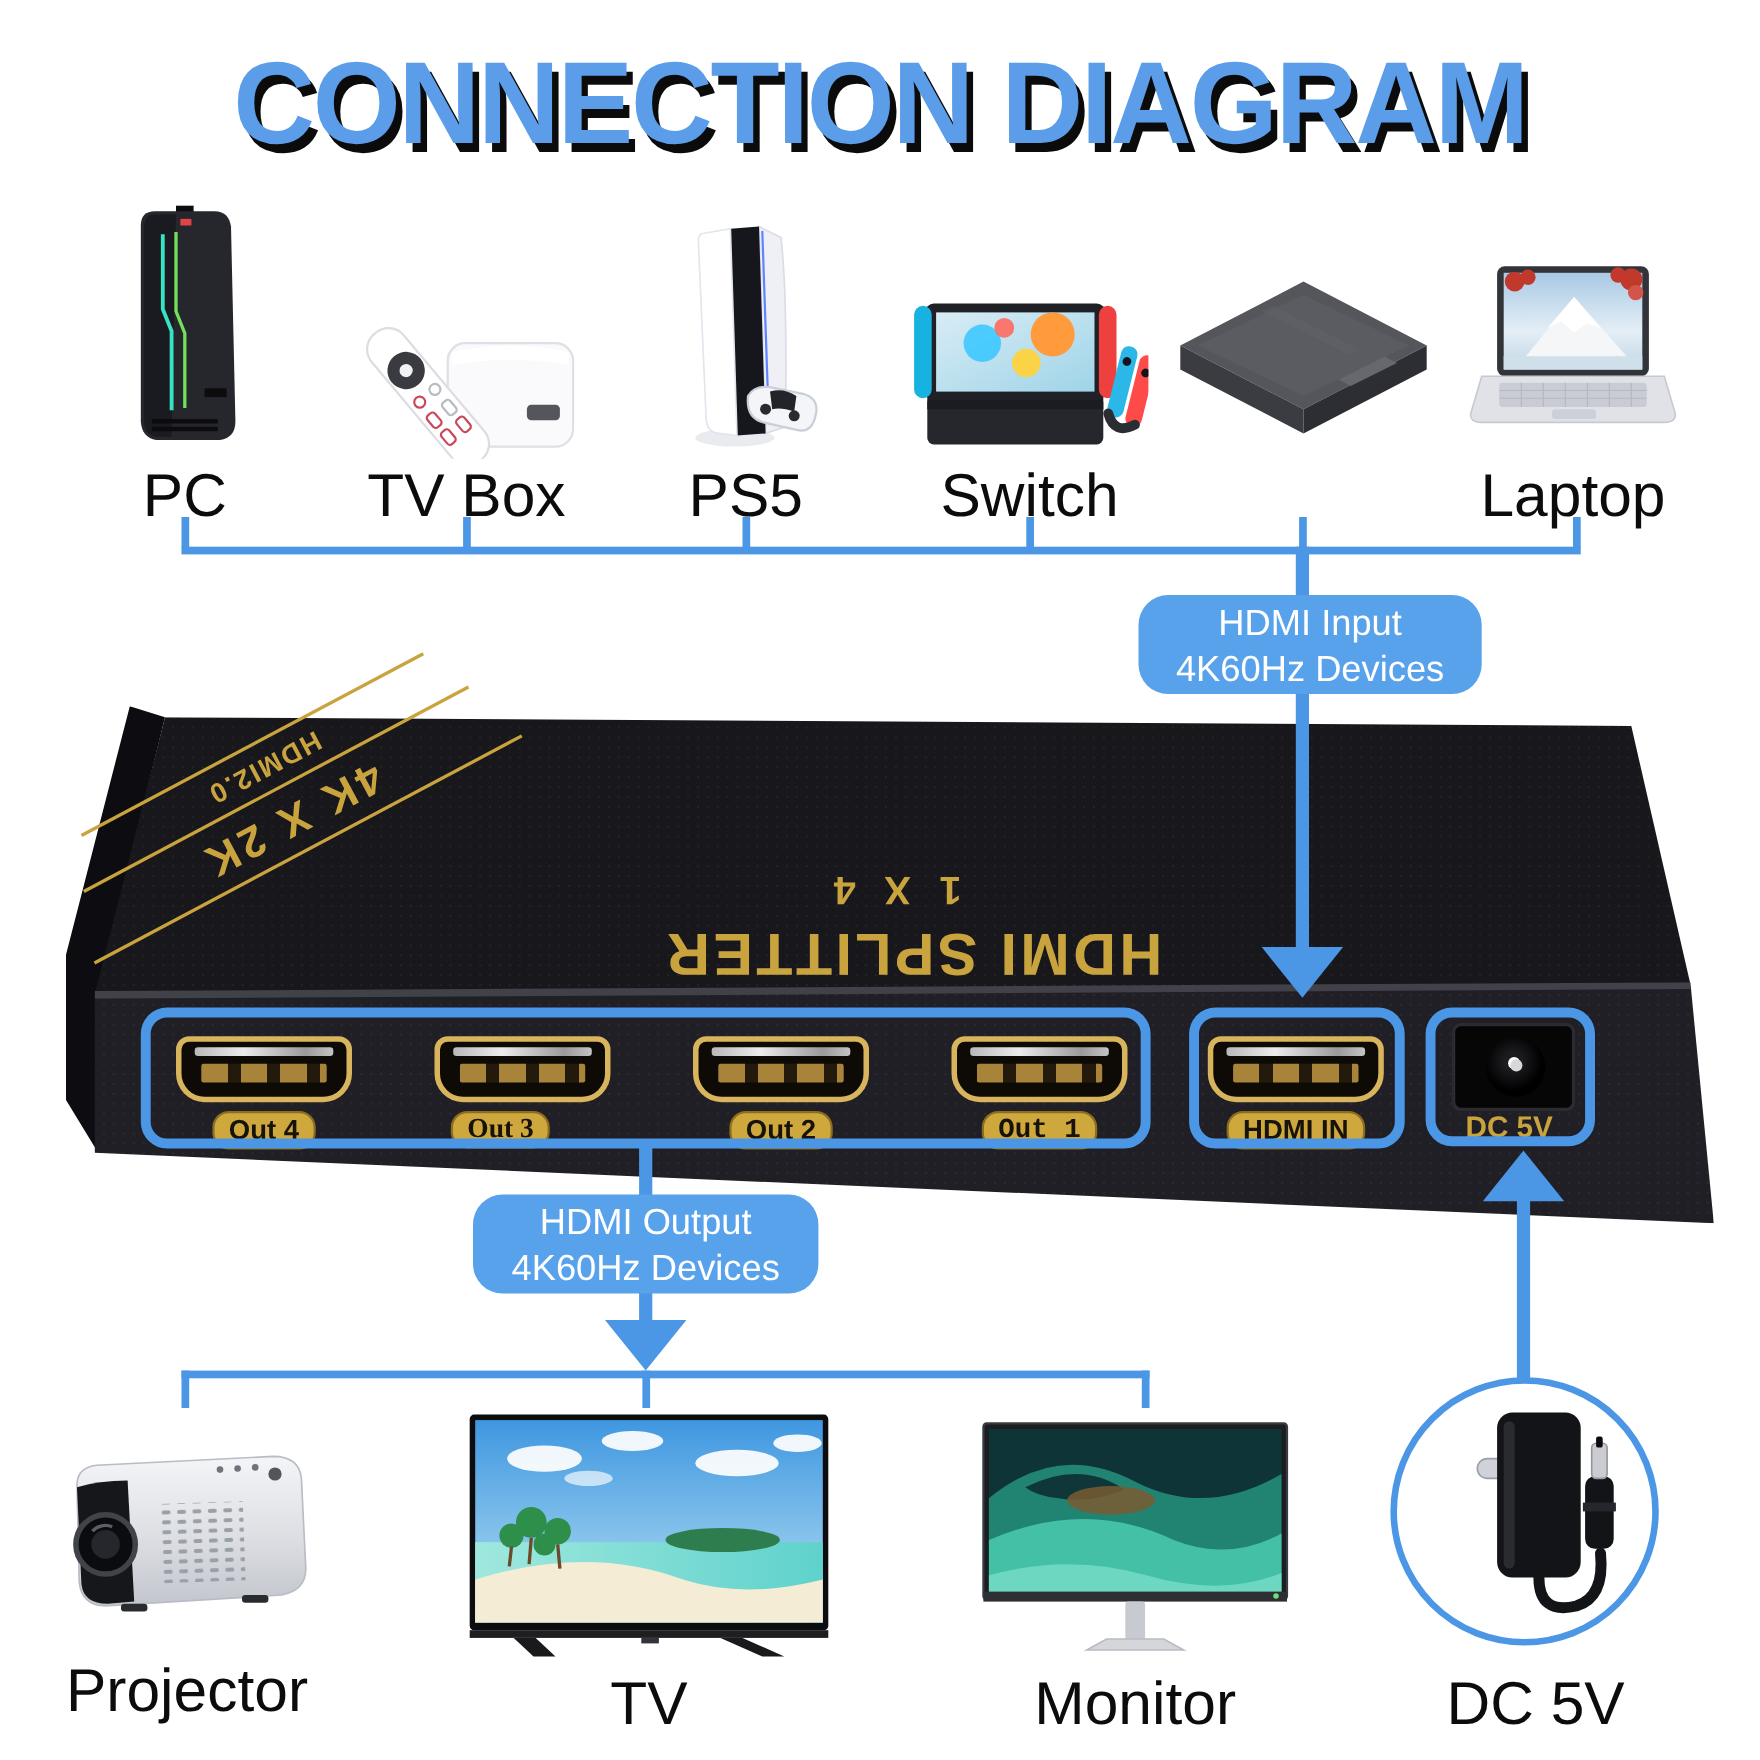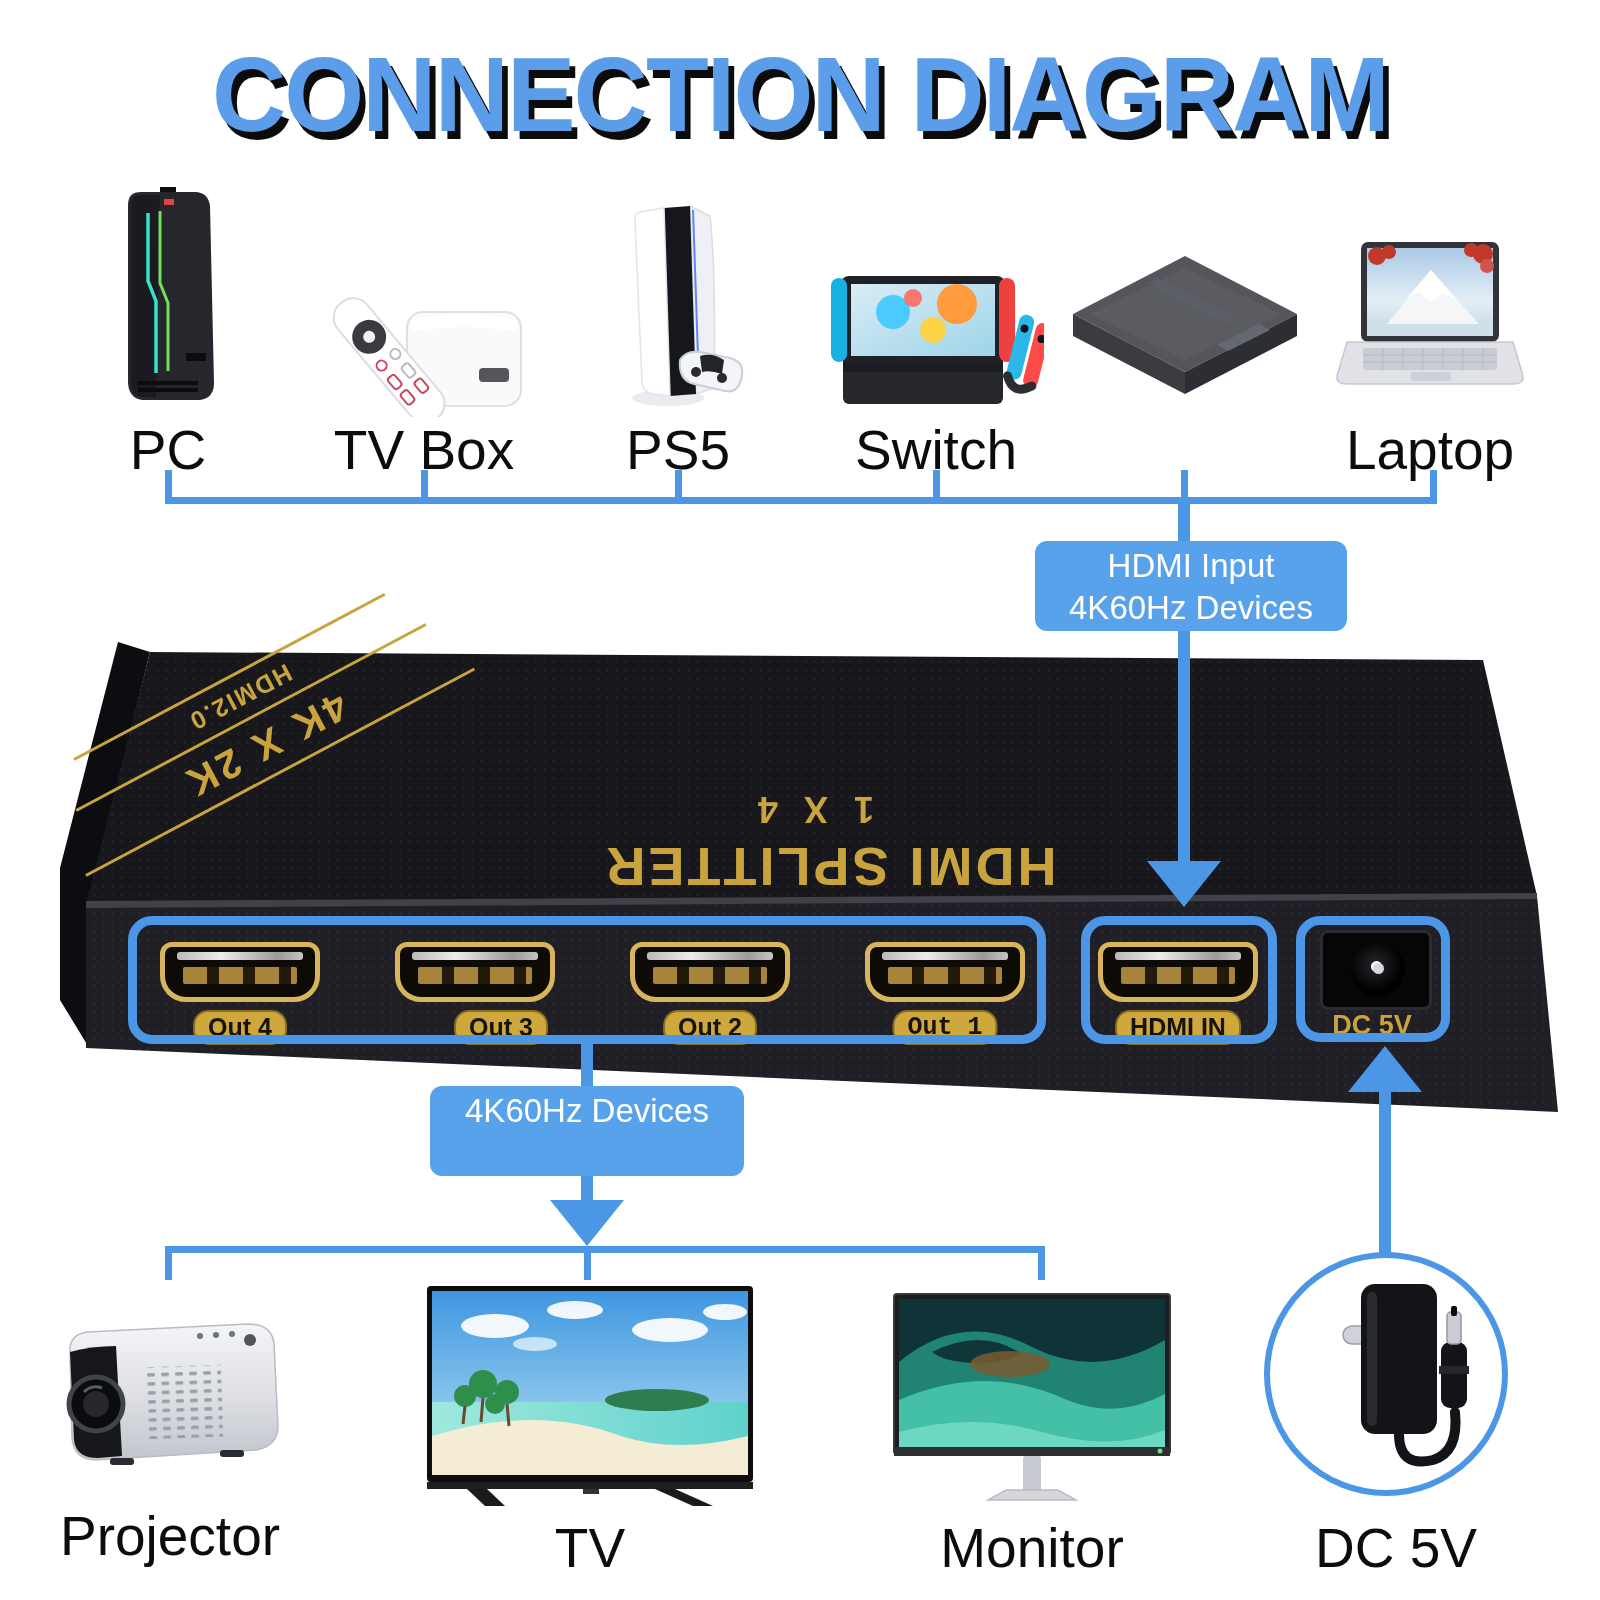--- a/index.html
+++ b/index.html
@@ -16,21 +16,21 @@
   
   .blue{background:#4c96e6;}
   .hline{height:7px;}
   .vstub{width:7px;}
   .vline{width:12px;}
   .arrow-down{width:0;height:0;border-left:37px solid transparent;border-right:37px solid transparent;
               border-top:46px solid #4c96e6;}
   .arrow-up{width:0;height:0;border-left:37px solid transparent;border-right:37px solid transparent;
             border-bottom:46px solid #4c96e6;}
   
-  .callout{background:#58a2ec;border-radius:12px;color:#ffffff;text-align:center;
+  .callout{background:#58a2ec;border-radius:27px;color:#ffffff;text-align:center;
            font-size:33px;line-height:42px;padding-top:4px;box-sizing:border-box;}
   
   .face{left:0;top:0;width:1600px;height:1600px;}
   .speckle{background-image:radial-gradient(rgba(255,255,255,.05) 1px,transparent 1.4px);
            background-size:9px 9px;}
   .face-top{background-color:#17171c;clip-path:polygon(150px 652px,1483px 660px,1537px 896px,86px 904px);}
   .face-left{background-color:#0d0d11;clip-path:polygon(150px 652px,118px 642px,60px 868px,60px 1000px,88px 1046px,88px 904px);}
   .face-front{background-color:#1f1f25;clip-path:polygon(86px 904px,1537px 896px,1558px 1112px,86px 1048px);}
   .face-edge{background-color:#41414a;clip-path:polygon(86px 901px,1537px 893px,1537px 899px,86px 908px);}
   .gold{color:#c9a43e;}
@@ -253,34 +253,35 @@
   <div class="abs hdmi-port" style="left:865px;top:942px;">
       <div class="pins"></div>
       <div class="tongue"></div>
     </div>
   <div class="abs hdmi-port" style="left:1098px;top:942px;">
       <div class="pins"></div>
       <div class="tongue"></div>
     </div>
 
   <div class="abs port-pill" style="left:240px;top:1010px;">Out 4</div>
-  <div class="abs port-pill" style="left:501px;top:1010px;">Out 3</div>
+  <div class="abs port-pill" style="left:455px;top:1010px;font-family:Liberation Serif, serif;">Out 3</div>
   <div class="abs port-pill" style="left:710px;top:1010px;">Out 2</div>
   <div class="abs port-pill" style="left:945px;top:1010px;font-family:Liberation Mono, monospace;">Out 1</div>
   <div class="abs port-pill" style="left:1178px;top:1010px;">HDMI IN</div>
 
   <div class="abs dc-jack">
     <div class="dc-hole">
         <div class="dc-pin"></div>
       </div>
   </div>
   <div class="abs dc-label" style="left:1372px;top:1010px;">DC 5V</div>
 
   <div class="abs blue vline" style="left:581px;top:1042px;height:46px;z-index:6;"></div>
   <div class="abs callout" style="left:430px;top:1086px;width:314px;height:90px;z-index:7;">
+    <div>HDMI Output</div>
     <div>4K60Hz Devices</div>
   </div>
   <div class="abs blue vline" style="left:581px;top:1174px;height:28px;z-index:6;"></div>
   <div class="abs arrow-down" style="left:550px;top:1200px;z-index:6;"></div>
 
   <div class="abs blue hline" style="left:165px;top:1246px;width:880px;"></div>
   <div class="abs blue vstub" style="left:165px;top:1246px;height:34px;"></div>
   <div class="abs blue vstub" style="left:584px;top:1246px;height:34px;"></div>
   <div class="abs blue vstub" style="left:1038px;top:1246px;height:34px;"></div>
 

